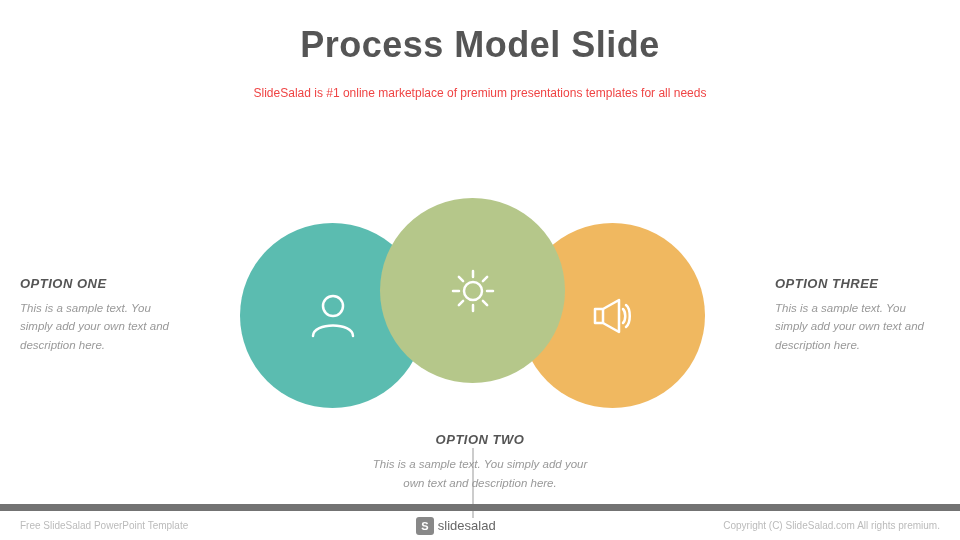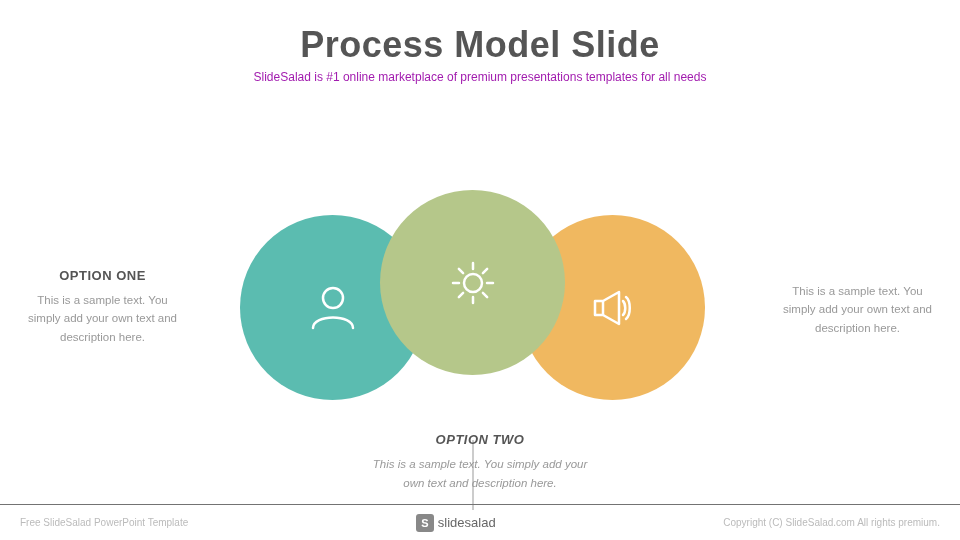--- a/index.html
+++ b/index.html
@@ -28,39 +28,40 @@
       padding-bottom: 6px;
     }
     .header-title {
       font-size: 36px;
       font-weight: 600;
       color: #555;
       letter-spacing: 0.5px;
     }
     .header-subtitle {
       font-size: 12px;
-      color: #a21caf;
-      margin-top: 4px;
+      color: #ef4444;
+      margin-top: 20px;
     }
 
     
     .main-content {
       flex: 1;
       display: flex;
       align-items: center;
       justify-content: center;
       position: relative;
       padding: 0 20px;
     }
 
     
     .side-text {
       width: 165px;
-      text-align: center;
-      position: absolute;
+      text-align: left;
+      position: absolute;
+      font-style: italic;
     }
     .side-text-left {
       left: 20px;
       top: 50%;
       transform: translateY(-60%);
     }
     .side-text-right {
       right: 20px;
       top: 50%;
       transform: translateY(-60%);
@@ -165,21 +166,21 @@
 
     
     .icon-svg {
       width: 60px;
       height: 60px;
     }
 
     
     .footer {
       height: 36px;
-      border-top: 1px solid #737373;
+      border-top: 7px solid #737373;
       display: flex;
       align-items: center;
       justify-content: space-between;
       padding: 0 20px;
       position: absolute;
       bottom: 0;
       left: 0;
       right: 0;
     }
     .footer-left {
@@ -260,20 +261,21 @@
           <path d="M12 23 L12 37 L20 37 L36 46 L36 14 L20 23 Z" stroke="white" stroke-width="2.5" fill="none" stroke-linejoin="round"></path>
           <line x1="20" y1="23" x2="20" y2="37" stroke="white" stroke-width="2.5"></line>
           <path d="M40 23 C43 26 43 34 40 37" stroke="white" stroke-width="2.5" stroke-linecap="round" fill="none"></path>
           <path d="M43 19 C48 23 48 37 43 41" stroke="white" stroke-width="2.5" stroke-linecap="round" fill="none"></path>
         </svg>
       </div>
 
     </div>
 
     <div class="side-text side-text-right">
+      <div class="side-text-title">OPTION THREE</div>
       <div class="side-text-body">This is a sample text. You simply add your own text and description here.</div>
     </div>
 
     <div class="bottom-text">
       <div class="bottom-text-title">OPTION TWO</div>
       <div class="bottom-text-body">This is a sample text. You simply add your own text and description here.</div>
     </div>
 
   </div>
 

